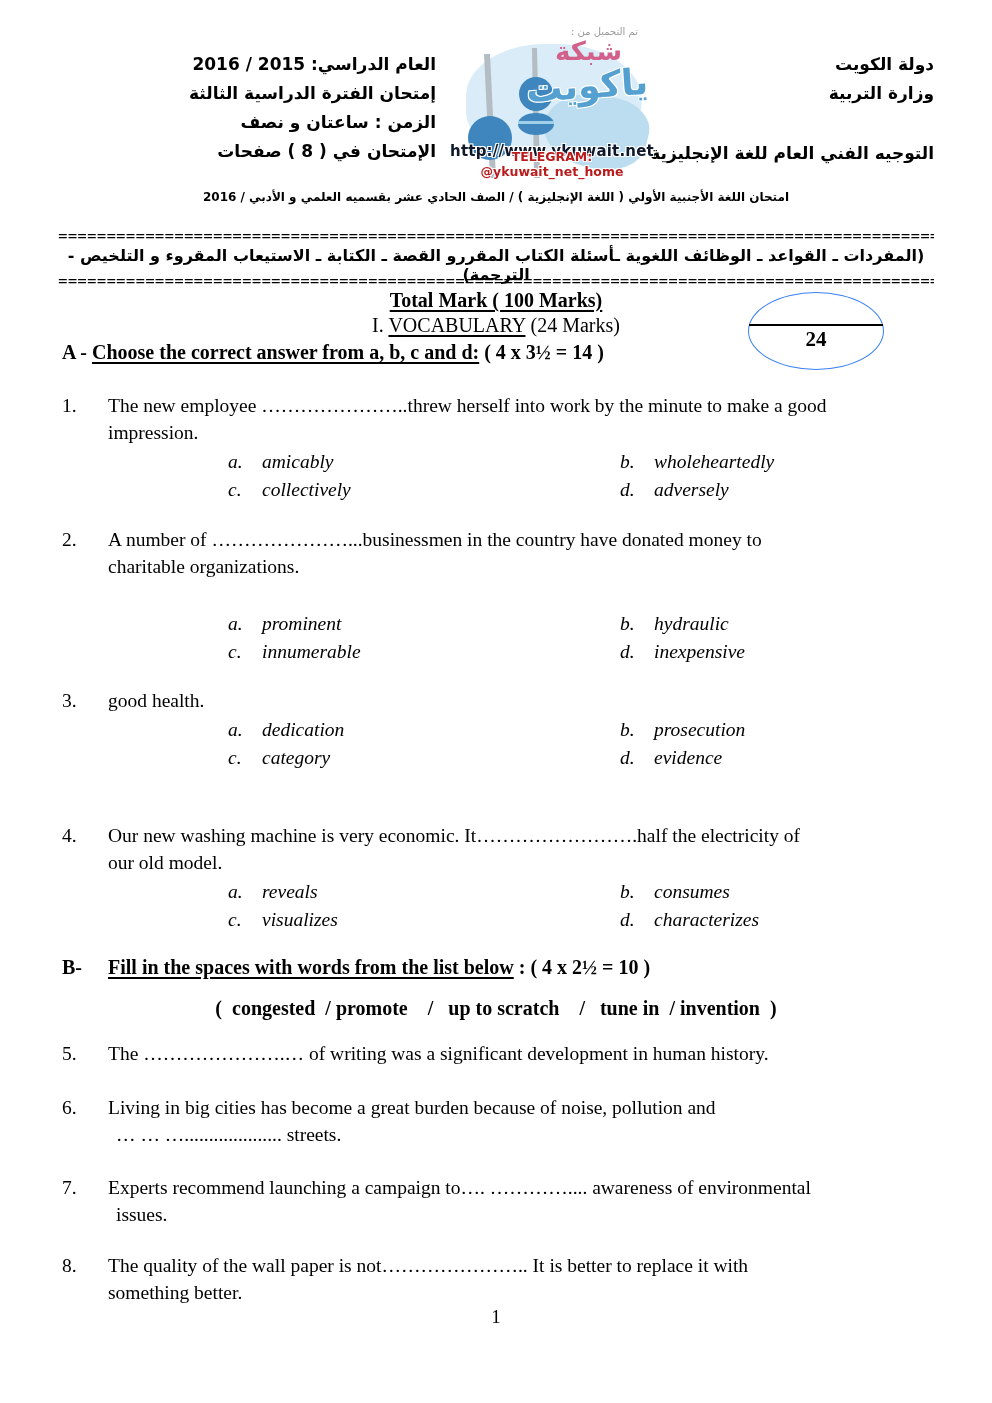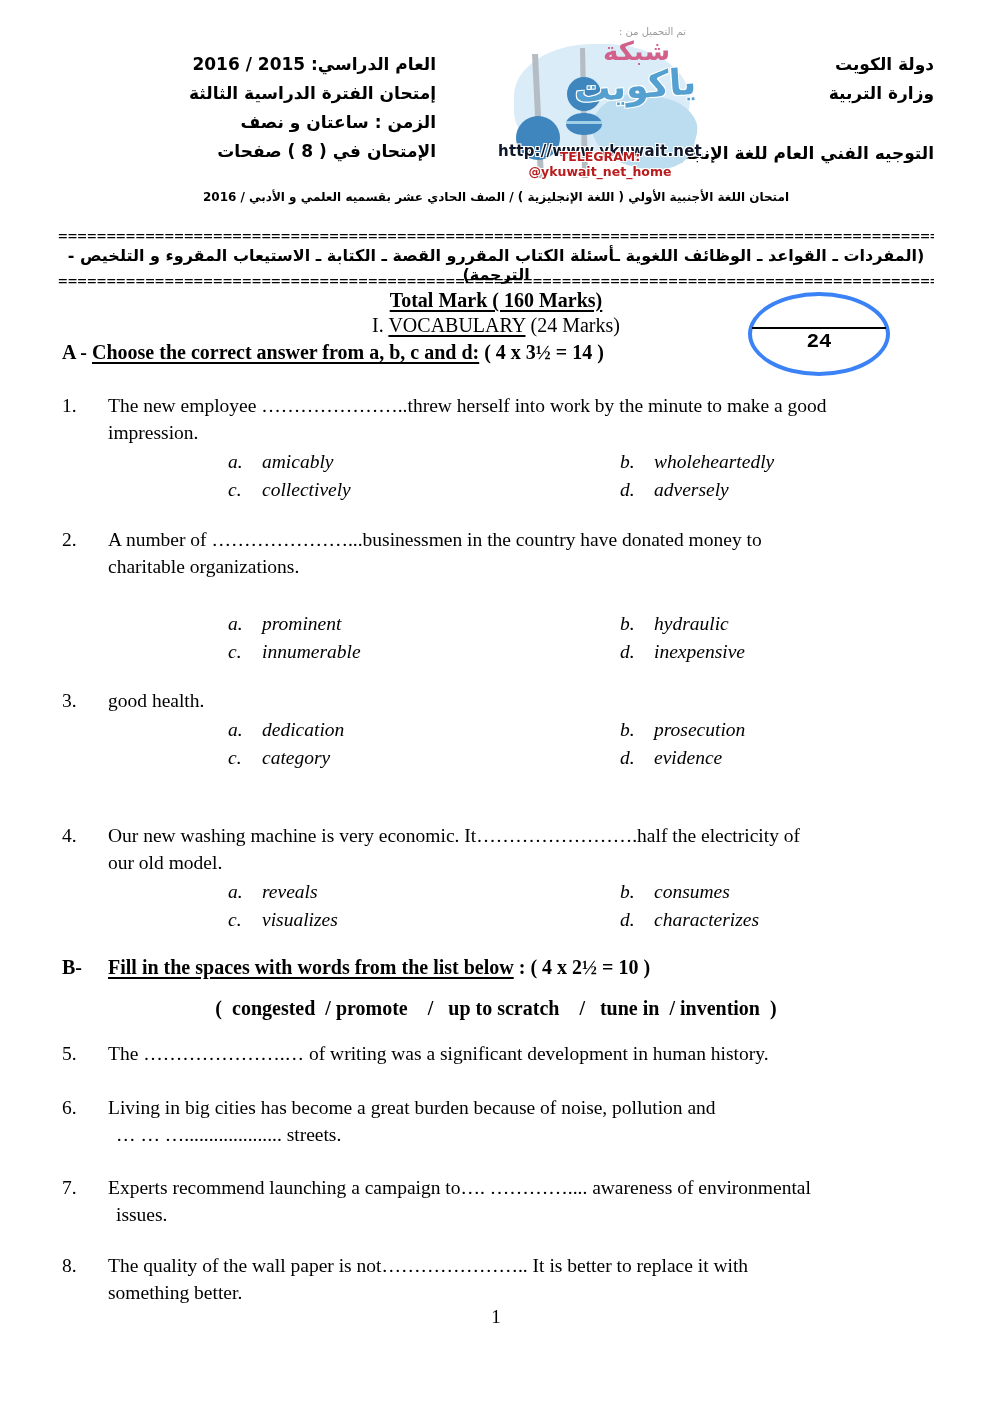--- a/index.html
+++ b/index.html
@@ -8,21 +8,21 @@
   .arabic{font-family:"DejaVu Sans", sans-serif;direction:rtl;font-weight:bold;}
 
   
   .exam-info{position:absolute;top:50px;left:148px;width:288px;text-align:right;
              font-size:17px;line-height:29px;}
   .ministry{position:absolute;top:50px;right:58px;width:330px;text-align:right;
             font-size:17px;line-height:29px;}
   .ministry .directorate{margin-top:31px;}
 
   
-  .logo{position:absolute;left:448px;top:10px;width:208px;height:170px;margin-left:48px;}
+  .logo{position:absolute;left:448px;top:10px;width:208px;height:170px;}
   .splash1{position:absolute;left:18px;top:34px;width:176px;height:116px;border-radius:48% 52% 55% 45%;
            background:#d9ecf7;}
   .splash2{position:absolute;left:96px;top:84px;width:104px;height:74px;border-radius:60% 40% 50% 50%;
            background:#bcdcef;transform:rotate(14deg);}
   .logo-tagline{position:absolute;top:16px;right:18px;font-size:10px;color:#9a9a9a;
                 font-weight:normal;}
   .logo-pink{position:absolute;top:28px;right:34px;font-size:26px;color:#d2608a;line-height:1;}
   .logo-blue-word{position:absolute;top:58px;right:8px;font-size:36px;color:#54a0d0;line-height:1;
                   transform:rotate(-4deg);
                   text-shadow:-1px -1px 0 #fff,1px -1px 0 #fff,-1px 1px 0 #fff,1px 1px 0 #fff;}
@@ -39,21 +39,21 @@
   .sep{position:absolute;left:58px;right:58px;font-weight:bold;font-size:17px;line-height:17px;
        white-space:nowrap;overflow:hidden;}
   .sep1{top:228px;} .sep2{top:273px;}
   .subject-list{position:absolute;top:246px;left:40px;right:40px;text-align:center;font-size:16px;}
 
   .total-mark{position:absolute;top:289px;left:0;right:0;text-align:center;font-size:20px;font-weight:bold;}
   .underline{text-decoration:underline;text-decoration-thickness:2px;text-underline-offset:3px;}
   .section-line{position:absolute;top:314px;left:0;right:0;text-align:center;font-size:20px;font-weight:normal;}
   .part-a-heading{position:absolute;top:341px;left:62px;font-size:20px;font-weight:bold;}
 
-  .badge{position:absolute;left:748px;top:292px;width:134px;height:76px;border:4px solid #3b82f6;border-radius:50%;font-family:Liberation Mono, monospace;}
+  .badge{position:absolute;left:748px;top:292px;width:134px;height:76px;border:1px solid #3b82f6;border-radius:50%;}
   .badge-line{position:absolute;top:31px;left:0;right:0;border-top:2px solid #000;}
   .badge-value{position:absolute;top:34px;left:0;right:0;text-align:center;font-size:21px;font-weight:bold;}
 
   
   .question{position:absolute;left:62px;right:56px;font-size:19.5px;line-height:27px;}
   .q-row{display:flex;}
   .q-num{width:46px;flex:none;}
   .q-body{flex:1;}
   .options{margin-left:166px;margin-top:2px;display:grid;grid-template-columns:392px 1fr;line-height:27.5px;font-style:italic;}
   .gap-options .options{margin-top:30px;}
@@ -101,21 +101,21 @@
     <div class="logo-blue-word arabic">ياكويت</div>
     <div class="logo-url">http://www.ykuwait.net</div>
     <div class="logo-telegram">TELEGRAM: @ykuwait_net_home</div>
   </div>
 
   <div class="exam-title arabic">امتحان اللغة الأجنبية الأولي ( اللغة الإنجليزية ) / الصف الحادي عشر بقسميه العلمي و الأدبي / 2016</div>
   <div class="sep sep1">===============================================================================================</div>
   <div class="subject-list arabic">(المفردات ـ القواعد ـ الوظائف اللغوية ـأسئلة الكتاب المقررو القصة ـ الكتابة ـ الاستيعاب المقروء و التلخيص - الترجمة)</div>
   <div class="sep sep2">===============================================================================================</div>
 
-  <div class="total-mark"><span class="underline">Total Mark ( 160 Marks)</span></div>
+  <div class="total-mark"><span class="underline">Total Mark ( 100 Marks)</span></div>
   <div class="section-line"><span>I. </span><span class="underline">VOCABULARY</span><span> (24 Marks)</span></div>
   <div class="part-a-heading"><span>A - </span><span class="underline">Choose the correct answer from a, b, c and d:</span><span> (  4 x 3½ = 14 )</span></div>
 
   <div class="badge">
     <div class="badge-line"></div>
     <div class="badge-value">24</div>
   </div>
 
   <section class="question" style="top:392px">
     <div class="q-row">

